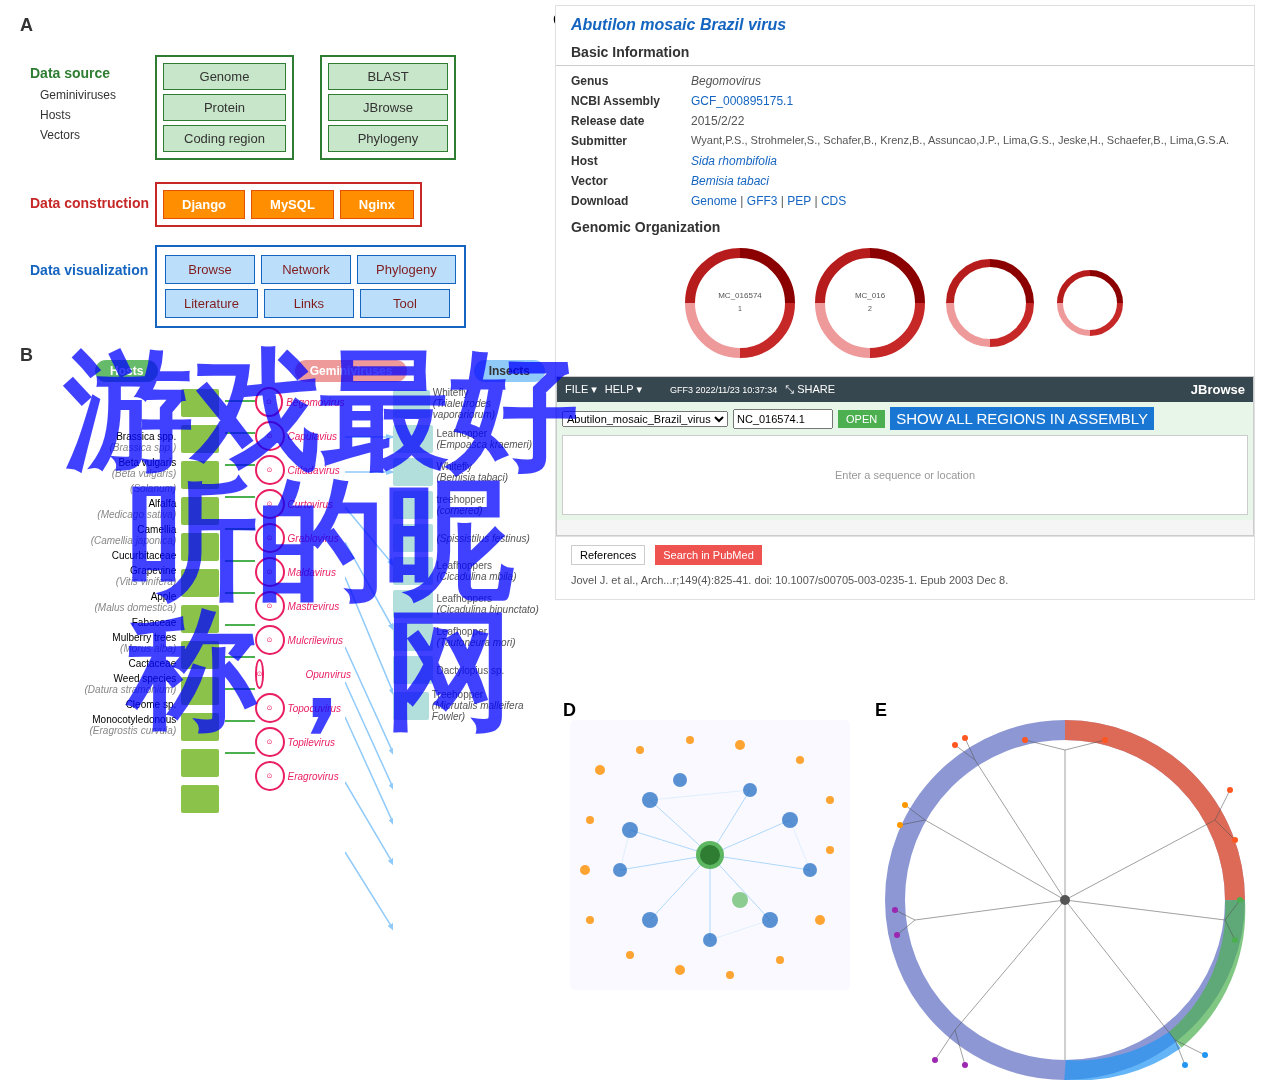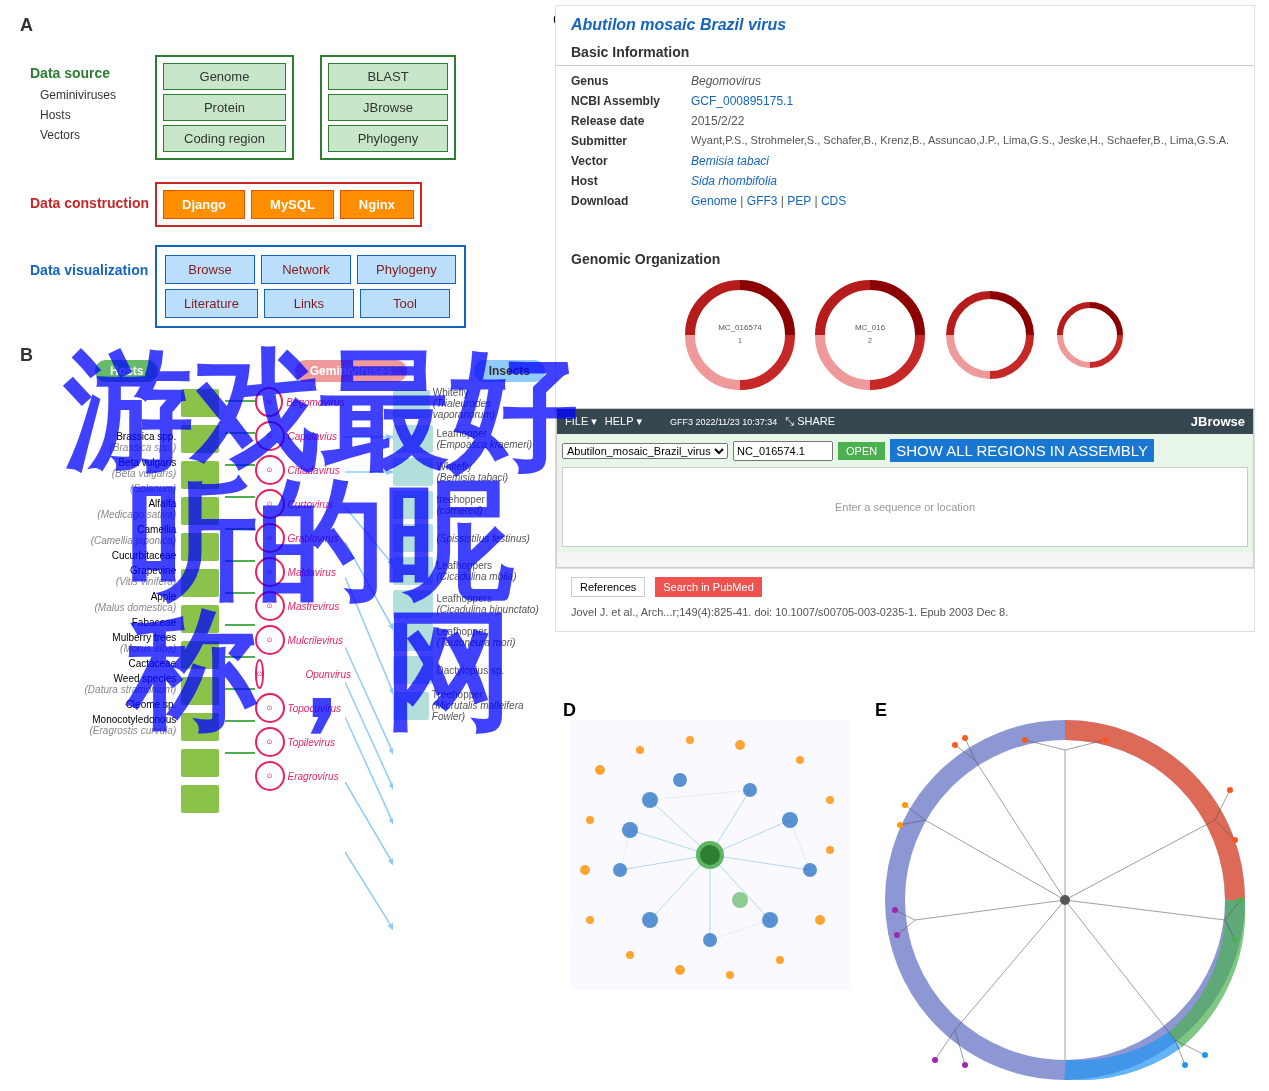--- a/index.html
+++ b/index.html
@@ -195,21 +195,20 @@
     }
 
     .link-text {
       color: #1565c0;
       text-decoration: none;
     }
 
     
     .genomic-section {
       padding: 8px 15px;
-      margin-top: 32px;
     }
 
     .genomic-title {
       font-size: 14px;
       font-weight: bold;
       color: #333;
       margin-bottom: 8px;
     }
 
     
@@ -595,26 +594,26 @@
     </tr>
     <tr>
       <td>Release date</td>
       <td>2015/2/22</td>
     </tr>
     <tr>
       <td>Submitter</td>
       <td style="font-size:11px;">Wyant,P.S., Strohmeler,S., Schafer,B., Krenz,B., Assuncao,J.P., Lima,G.S., Jeske,H., Schaefer,B., Lima,G.S.A.</td>
     </tr>
     <tr>
+      <td>Host</td>
+      <td><a href="#" class="link-text"><em>Sida rhombifolia</em></a></td>
+    </tr>
+    <tr>
       <td>Vector</td>
       <td><a href="#" class="link-text"><em>Bemisia tabaci</em></a></td>
-    </tr>
-    <tr>
-      <td>Host</td>
-      <td><a href="#" class="link-text"><em>Sida rhombifolia</em></a></td>
     </tr>
     <tr>
       <td>Download</td>
       <td>
         <a href="#" class="link-text">Genome</a> | 
         <a href="#" class="link-text">GFF3</a> | 
         <a href="#" class="link-text">PEP</a> | 
         <a href="#" class="link-text">CDS</a>
       </td>
     </tr>

